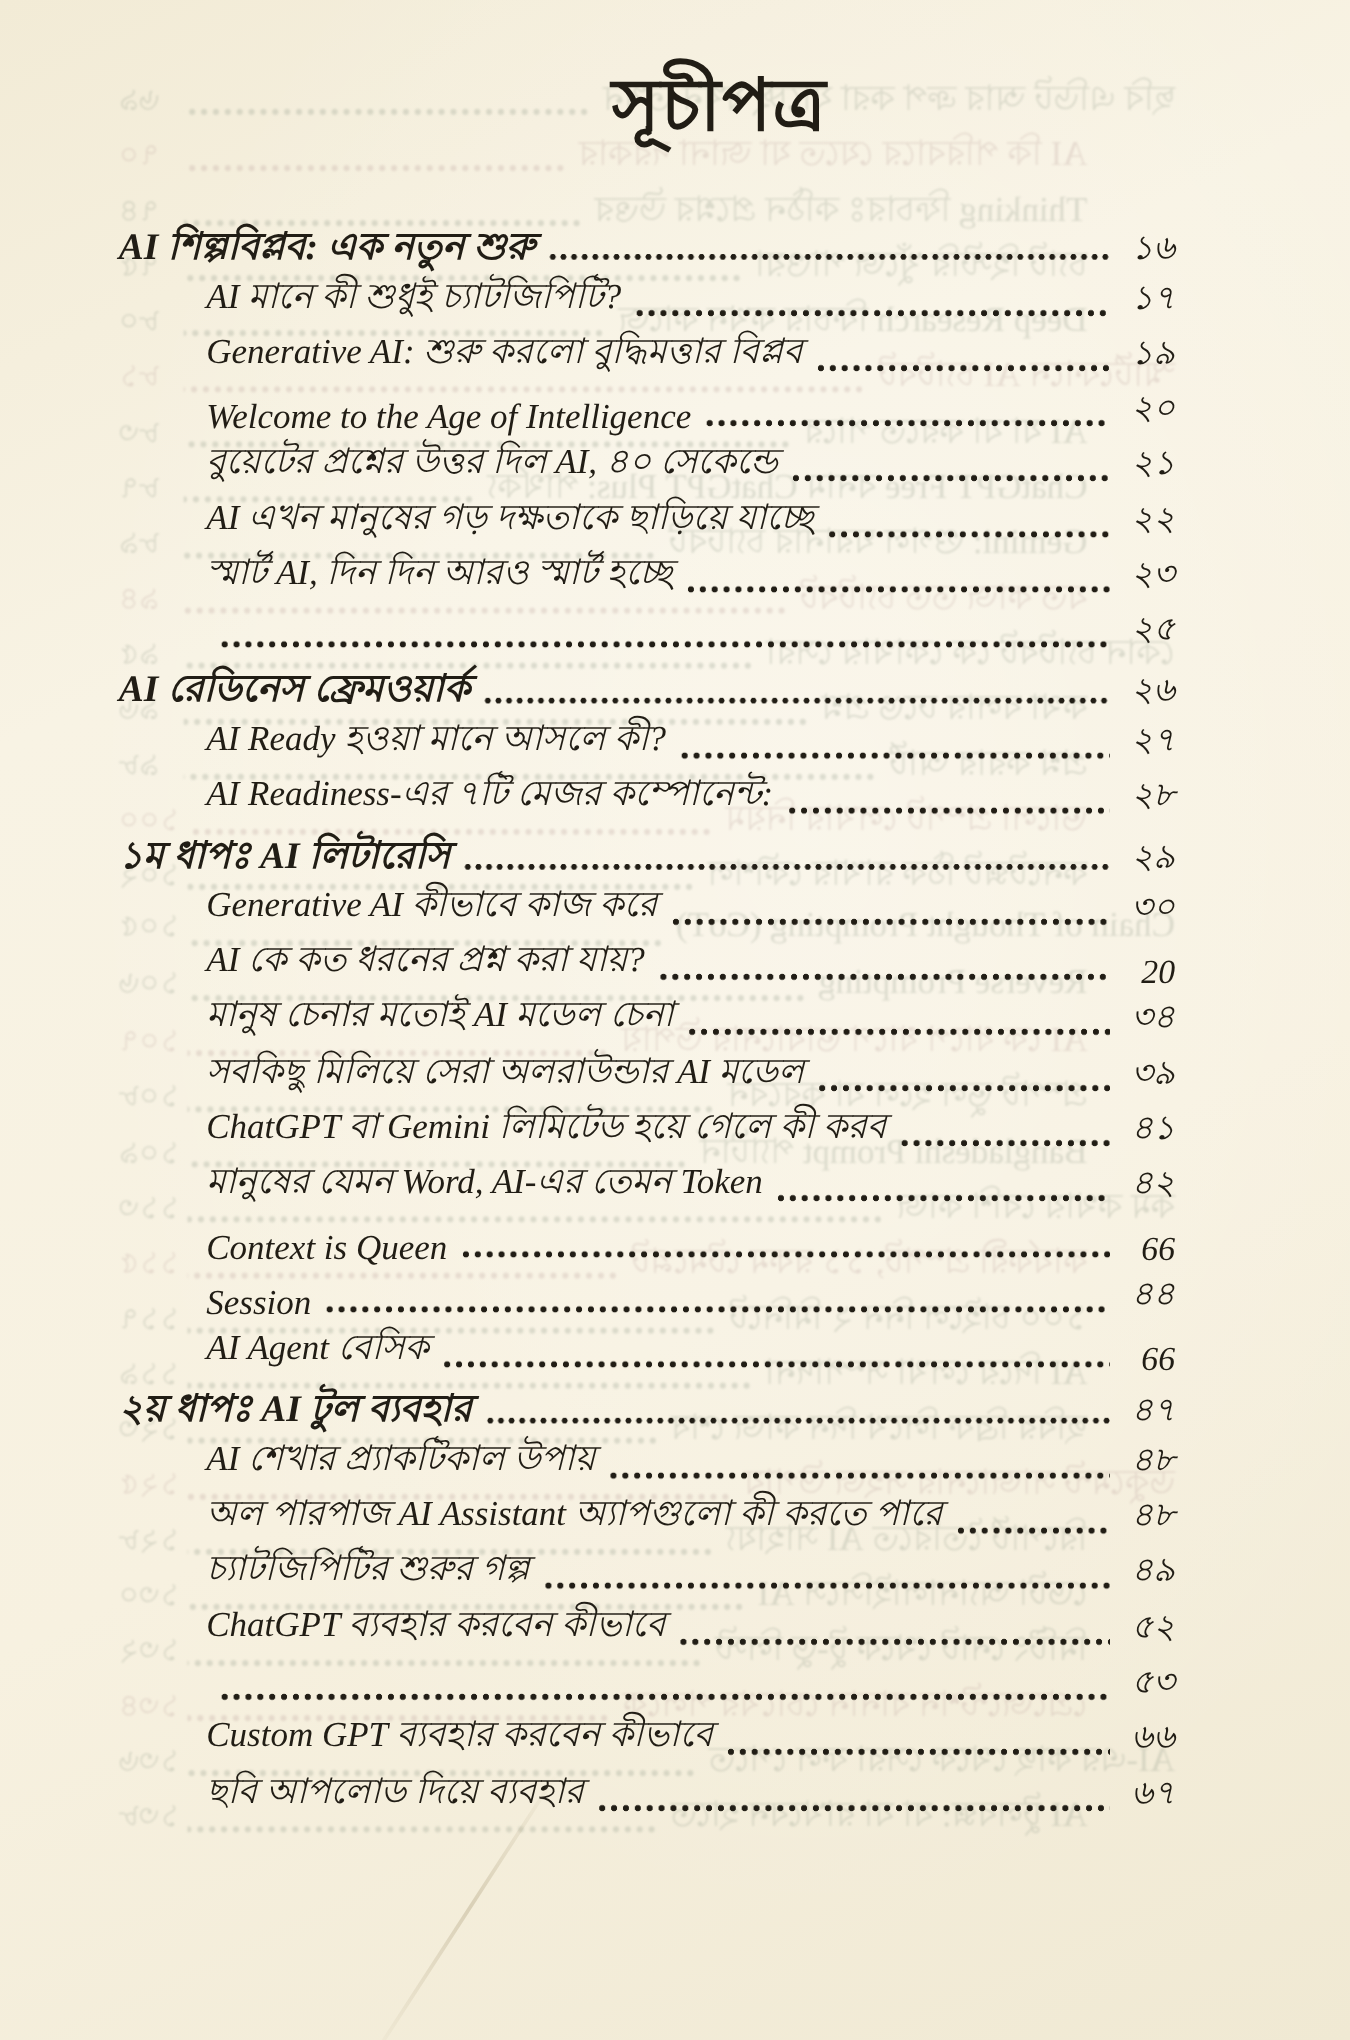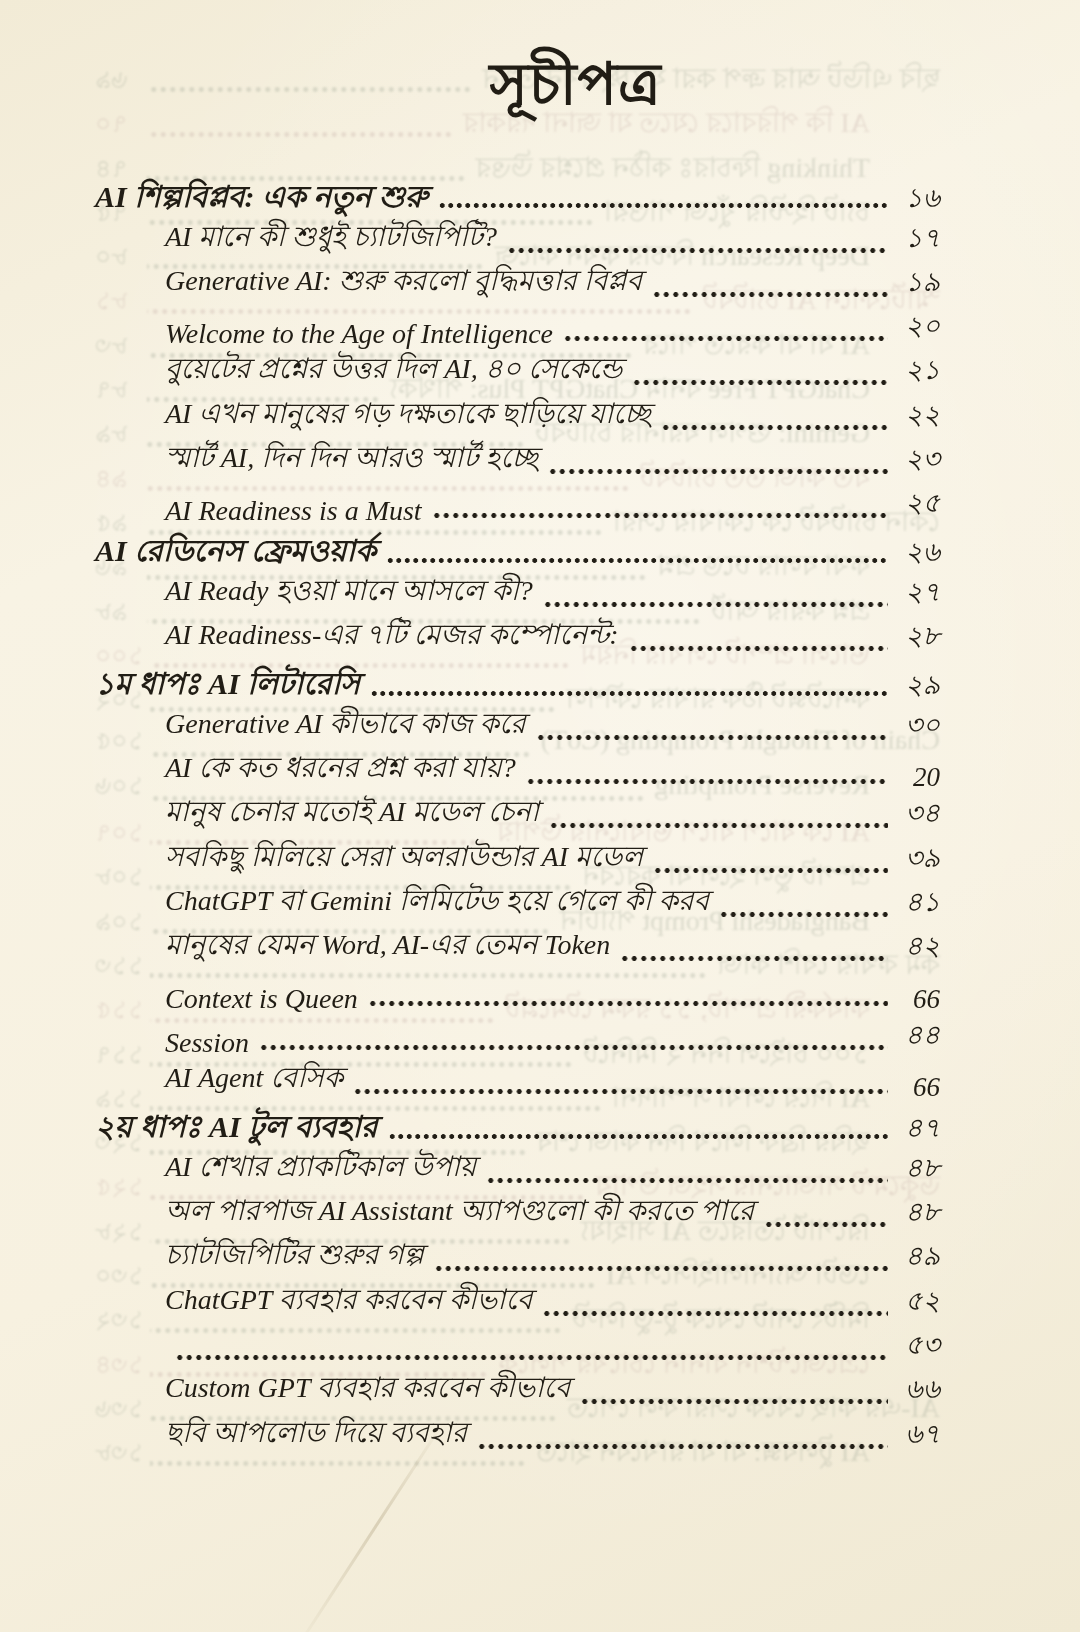--- a/index.html
+++ b/index.html
@@ -275,21 +275,20 @@
           <span class="label">AI এখন মানুষের গড় দক্ষতাকে ছাড়িয়ে যাচ্ছে</span>
           <span class="dots"></span>
           <span class="pagenum">২২</span>
         </div>
         <div class="row sub">
           <span class="label">স্মার্ট AI, দিন দিন আরও স্মার্ট হচ্ছে</span>
           <span class="dots"></span>
           <span class="pagenum">২৩</span>
         </div>
         <div class="row sub">
-          <span class="label">AI Readiness is a Must</span>
           <span class="dots"></span>
           <span class="pagenum">২৫</span>
         </div>
         <div class="row heading">
           <span class="label">AI রেডিনেস ফ্রেমওয়ার্ক</span>
           <span class="dots"></span>
           <span class="pagenum">২৬</span>
         </div>
         <div class="row sub">
           <span class="label">AI Ready হওয়া মানে আসলে কী?</span>

